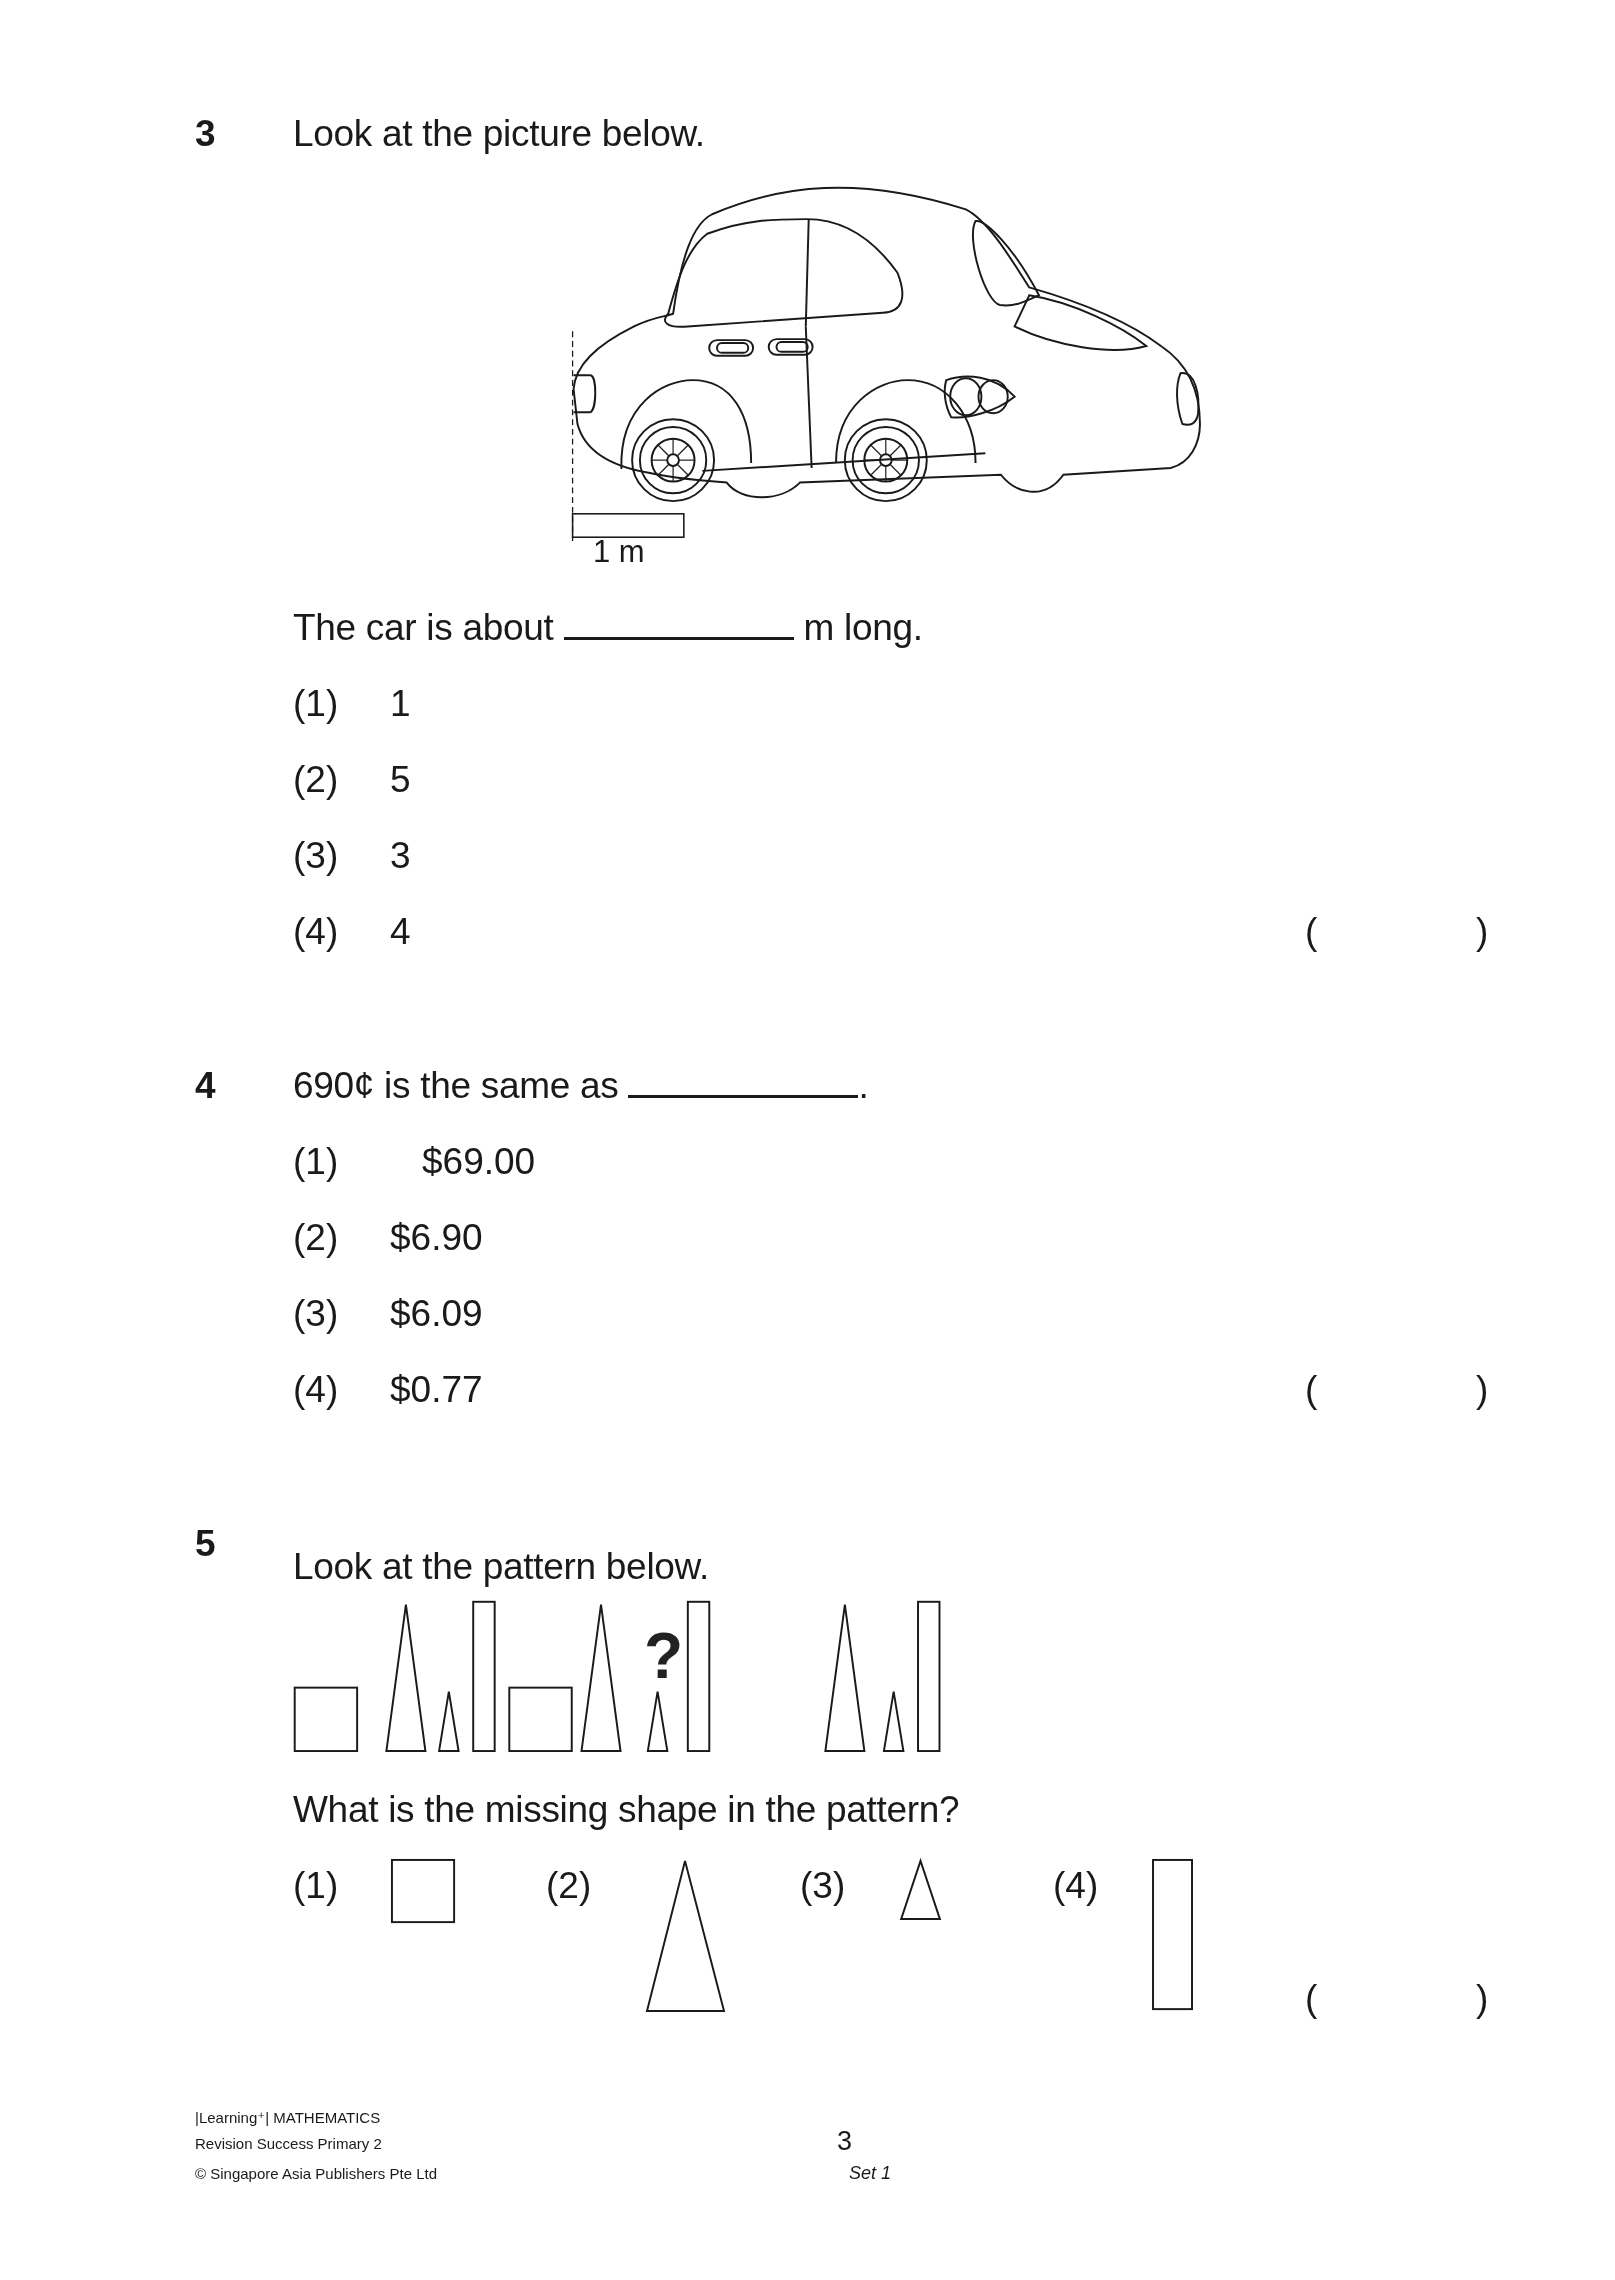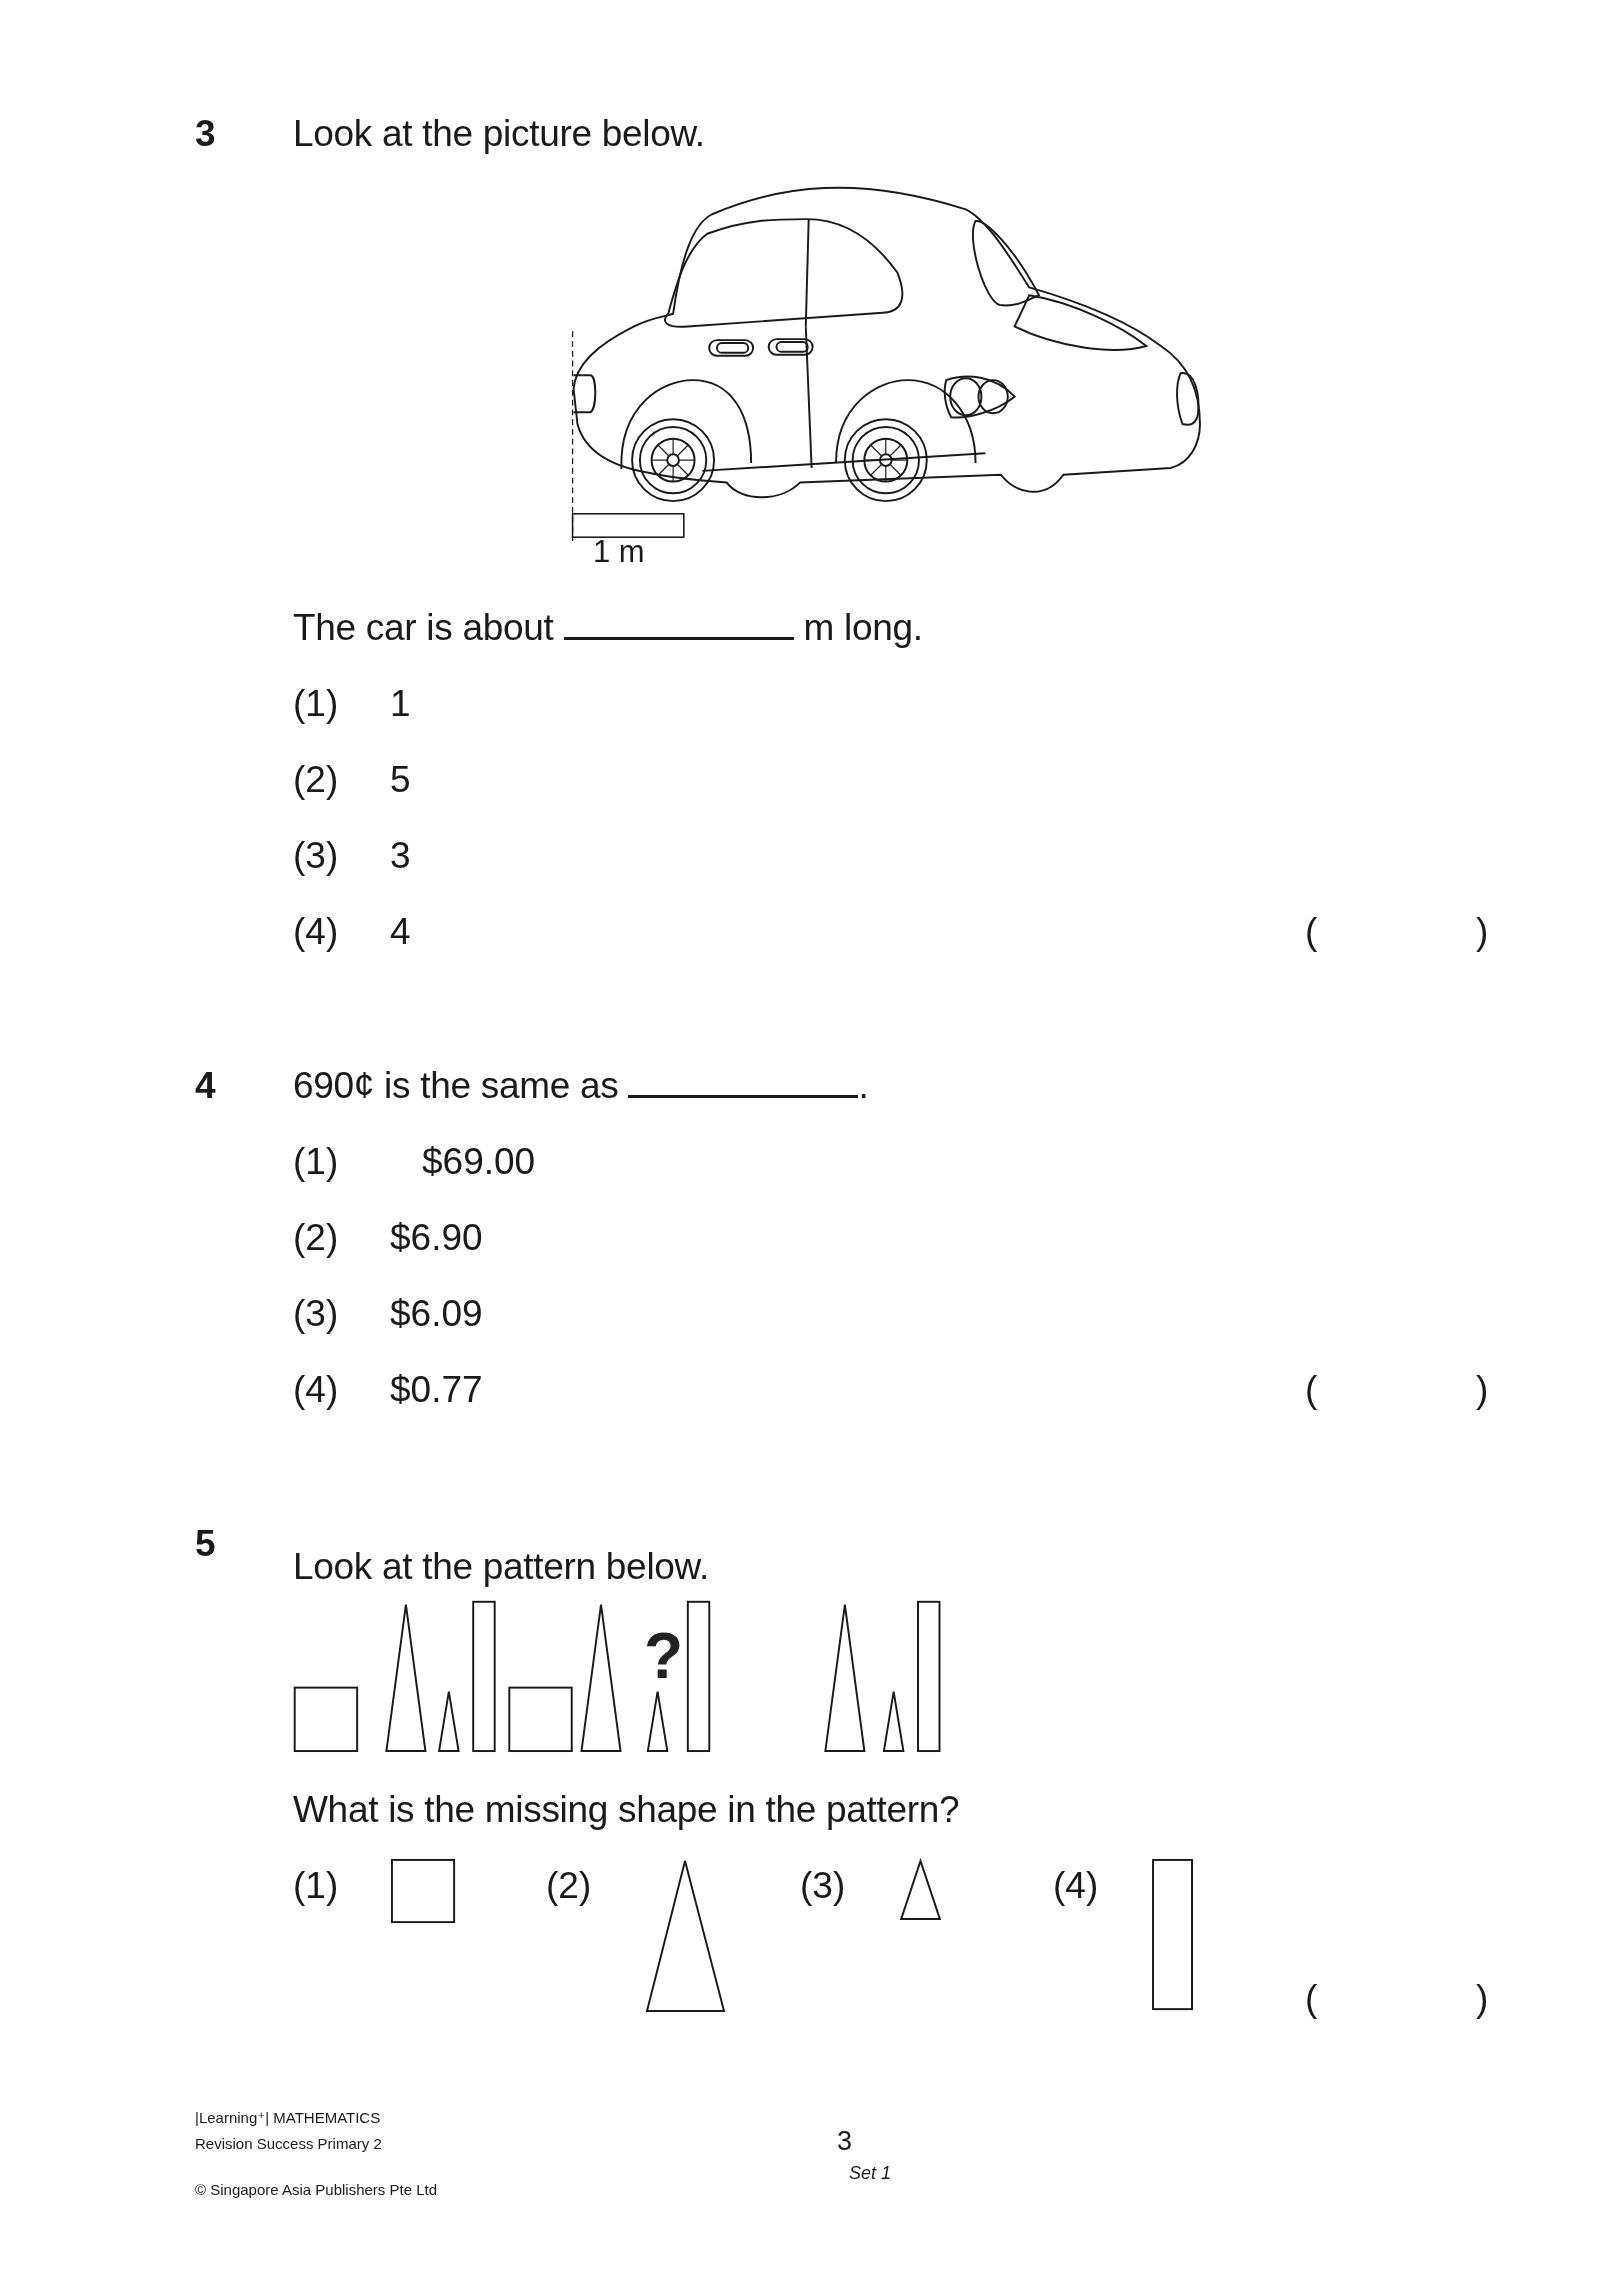--- a/index.html
+++ b/index.html
@@ -197,17 +197,17 @@
   </div>
 
   <div class="abs paren" style="left:1305px; top:1978px;">(</div>
   <div class="abs" style="left:1326px; top:1974px; width:146px; height:49px;"></div>
   <div class="abs paren" style="left:1476px; top:1978px;">)</div>
 </div>
 
 <div>
   <div class="abs foot" style="left:195px; top:2105px;">|Learning⁺| MATHEMATICS</div>
   <div class="abs foot" style="left:195px; top:2131px;">Revision Success Primary 2</div>
-  <div class="abs foot" style="left:195px; top:2161px;margin-top:16px;">© Singapore Asia Publishers Pte Ltd</div>
+  <div class="abs foot" style="left:195px; top:2161px;">© Singapore Asia Publishers Pte Ltd</div>
   <div class="abs" style="left:837px; top:2126px; font-size:27px;">3</div>
   <div class="abs" style="left:849px; top:2163px; font-size:18px; font-style:italic;">Set 1</div>
 </div>
 
 
 </body></html>

